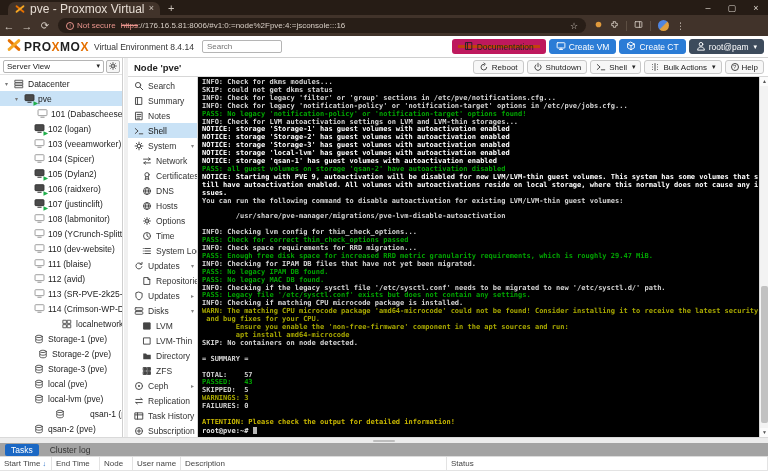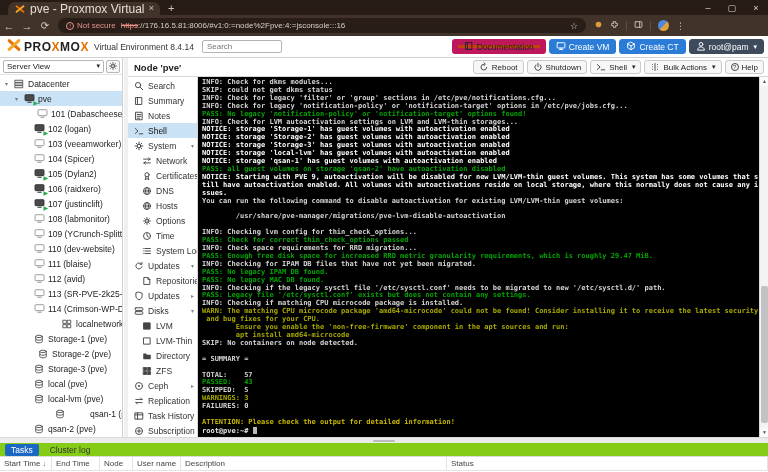--- a/index.html
+++ b/index.html
@@ -85,21 +85,21 @@
   .cursor { display:inline-block; width:4px; height:7px; background:#b7b7b7; vertical-align:-1px; }
   .term-scroll { position:absolute; right:0; top:0; width:9px; bottom:0; background:#f3f3f3; border-left:1px solid #d9d9d9; }
   .ts-arrow { position:absolute; left:0; width:9px; height:9px; font-size:5px; color:#555; text-align:center; line-height:9px; background:#fbfbfb; }
   .ts-arrow.up { top:0; }
   .ts-arrow.down { bottom:0; }
   .ts-thumb { position:absolute; left:1px; width:7px; top:58%; height:38%; background:#c2c2c2; border-radius:2px; }
 
   
   .splitter-h { position:absolute; left:0; top:437px; width:768px; height:6px; background:#ececec; border-top:1px solid #d9d9d9; }
   .splitter-h .grip { position:absolute; left:50%; top:2px; width:22px; height:2px; background:#bdbdbd; border-radius:1px; transform:translateX(-50%); }
-  .tasks-bar { position:absolute; left:0; top:443px; width:768px; height:14px; background:#84cc16; display:flex; align-items:center; gap:5px; padding-left:5px; border-bottom:1px solid #dcdcdc; }
+  .tasks-bar { position:absolute; left:0; top:443px; width:768px; height:14px; background:#a3a3a3; display:flex; align-items:center; gap:5px; padding-left:5px; border-bottom:1px solid #dcdcdc; }
   .ttab { font-size:8.5px; padding:1px 6px; border-radius:2px; color:#333; }
   .ttab.active { background:#1b68c4; color:#fff; }
   .task-header { position:absolute; left:0; top:457px; width:768px; height:14px; background:#fff; display:flex; border-bottom:1px solid #e3e3e3; }
   .tcol { font-size:8px; color:#444; padding:2px 4px; border-right:1px solid #e3e3e3; white-space:nowrap; overflow:hidden; }
   .tcol .sort { font-size:7px; color:#1b68c4; }
 </style>
 </head>
 <body>
 
 <div class="screen">

